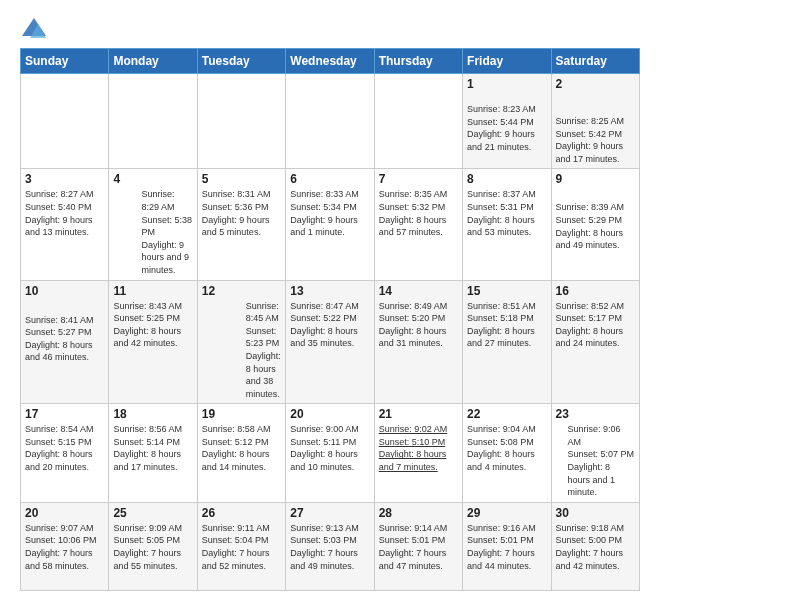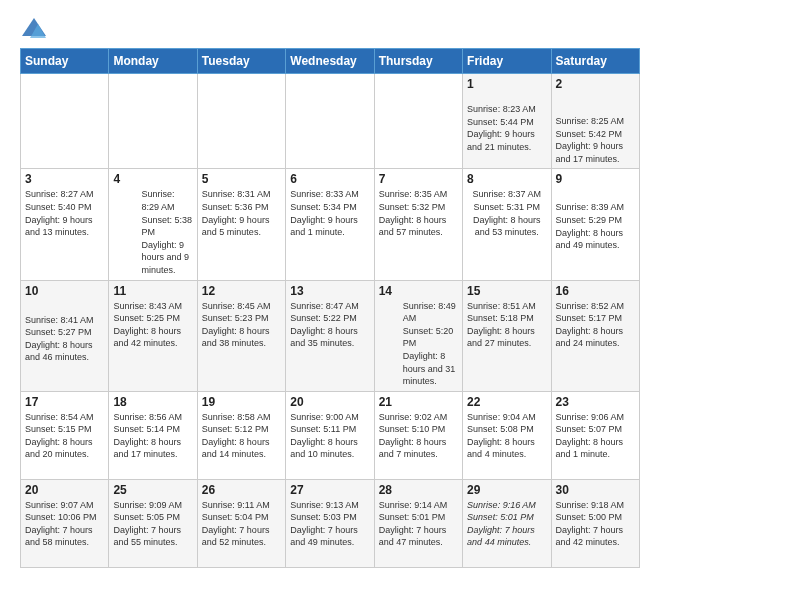--- a/index.html
+++ b/index.html
@@ -172,21 +172,21 @@
 Daylight: 9 hours and 1 minute.</div>
           </td>
           <td>
             <span class="day-num">7</span>
             <div class="day-info" style="white-space: pre-line;">Sunrise: 8:35 AM
 Sunset: 5:32 PM
 Daylight: 8 hours and 57 minutes.</div>
           </td>
           <td>
             <span class="day-num">8</span>
-            <div class="day-info" style="white-space: pre-line; text-align: center;">Sunrise: 8:37 AM
+            <div class="day-info" style="white-space: pre-line;">Sunrise: 8:37 AM
 Sunset: 5:31 PM
 Daylight: 8 hours and 53 minutes.</div>
           </td>
           <td>
             <span class="day-num">9</span>
             <div class="day-info" style="white-space: pre-line; margin-top: 15px;">Sunrise: 8:39 AM
 Sunset: 5:29 PM
 Daylight: 8 hours and 49 minutes.</div>
           </td>
         </tr>
@@ -198,33 +198,33 @@
 Daylight: 8 hours and 46 minutes.</div>
           </td>
           <td>
             <span class="day-num">11</span>
             <div class="day-info" style="white-space: pre-line;">Sunrise: 8:43 AM
 Sunset: 5:25 PM
 Daylight: 8 hours and 42 minutes.</div>
           </td>
           <td>
             <span class="day-num">12</span>
-            <div class="day-info" style="white-space: pre-line;">Sunrise: 8:45 AM
+            <div class="day-info" style="white-space: pre-line; margin-left: 44px;">Sunrise: 8:45 AM
 Sunset: 5:23 PM
 Daylight: 8 hours and 38 minutes.</div>
           </td>
           <td>
             <span class="day-num">13</span>
             <div class="day-info" style="white-space: pre-line;">Sunrise: 8:47 AM
 Sunset: 5:22 PM
 Daylight: 8 hours and 35 minutes.</div>
           </td>
           <td>
             <span class="day-num">14</span>
-            <div class="day-info" style="white-space: pre-line; margin-left: 24px;">Sunrise: 8:49 AM
+            <div class="day-info" style="white-space: pre-line;">Sunrise: 8:49 AM
 Sunset: 5:20 PM
 Daylight: 8 hours and 31 minutes.</div>
           </td>
           <td>
             <span class="day-num">15</span>
             <div class="day-info" style="white-space: pre-line;">Sunrise: 8:51 AM
 Sunset: 5:18 PM
 Daylight: 8 hours and 27 minutes.</div>
           </td>
           <td>
@@ -254,33 +254,33 @@
 Daylight: 8 hours and 14 minutes.</div>
           </td>
           <td>
             <span class="day-num">20</span>
             <div class="day-info" style="white-space: pre-line;">Sunrise: 9:00 AM
 Sunset: 5:11 PM
 Daylight: 8 hours and 10 minutes.</div>
           </td>
           <td>
             <span class="day-num">21</span>
-            <div class="day-info" style="white-space: pre-line;">Sunrise: 9:02 AM
+            <div class="day-info" style="white-space: pre-line; text-decoration: underline;">Sunrise: 9:02 AM
 Sunset: 5:10 PM
 Daylight: 8 hours and 7 minutes.</div>
           </td>
           <td>
             <span class="day-num">22</span>
             <div class="day-info" style="white-space: pre-line;">Sunrise: 9:04 AM
 Sunset: 5:08 PM
 Daylight: 8 hours and 4 minutes.</div>
           </td>
           <td>
             <span class="day-num">23</span>
-            <div class="day-info" style="white-space: pre-line;">Sunrise: 9:06 AM
+            <div class="day-info" style="white-space: pre-line; margin-left: 12px;">Sunrise: 9:06 AM
 Sunset: 5:07 PM
 Daylight: 8 hours and 1 minute.</div>
           </td>
         </tr>
         <tr>
           <td>
             <span class="day-num">20</span>
             <div class="day-info" style="white-space: pre-line;">Sunrise: 9:07 AM
 Sunset: 10:06 PM
 Daylight: 7 hours and 58 minutes.</div>
@@ -304,21 +304,21 @@
 Daylight: 7 hours and 49 minutes.</div>
           </td>
           <td>
             <span class="day-num">28</span>
             <div class="day-info" style="white-space: pre-line;">Sunrise: 9:14 AM
 Sunset: 5:01 PM
 Daylight: 7 hours and 47 minutes.</div>
           </td>
           <td>
             <span class="day-num">29</span>
-            <div class="day-info" style="white-space: pre-line; font-style: italic;">Sunrise: 9:16 AM
+            <div class="day-info" style="white-space: pre-line;">Sunrise: 9:16 AM
 Sunset: 5:01 PM
 Daylight: 7 hours and 44 minutes.</div>
           </td>
           <td>
             <span class="day-num">30</span>
             <div class="day-info" style="white-space: pre-line;">Sunrise: 9:18 AM
 Sunset: 5:00 PM
 Daylight: 7 hours and 42 minutes.</div>
           </td>
         </tr>

